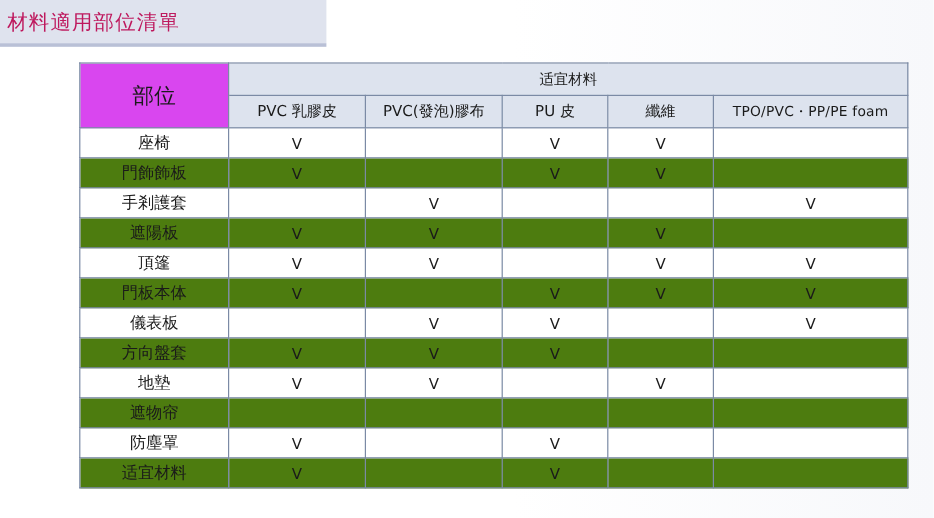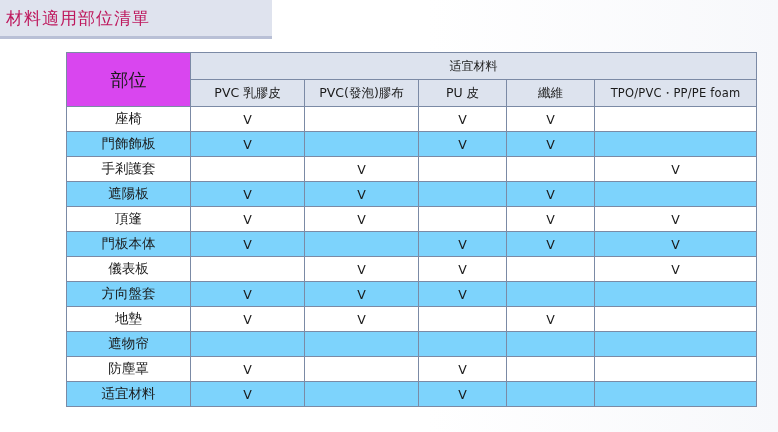--- a/index.html
+++ b/index.html
@@ -85,21 +85,21 @@
     margin-left: 32px;
   }
   .col-pvc { width: 114px; }
   .col-foam { width: 114px; }
   .col-pu { width: 88px; }
   .col-fiber { width: 88px; }
   .col-tpo { width: 162px; }
 
   tbody tr { height: 25px; }
   tbody tr.odd td { background: #ffffff; }
-  tbody tr.even td { background: #7dd3fc; }
+  tbody tr.even td { background: #4d7c0f; }
   td.part {
     font-size: 13.5px;
     margin-left: 27px;
   }
   td.mark {
     font-size: 12.5px;
     font-family: "Liberation Serif", serif;
   }
   .mono {
     font-family: "DejaVu Sans Mono", monospace;

